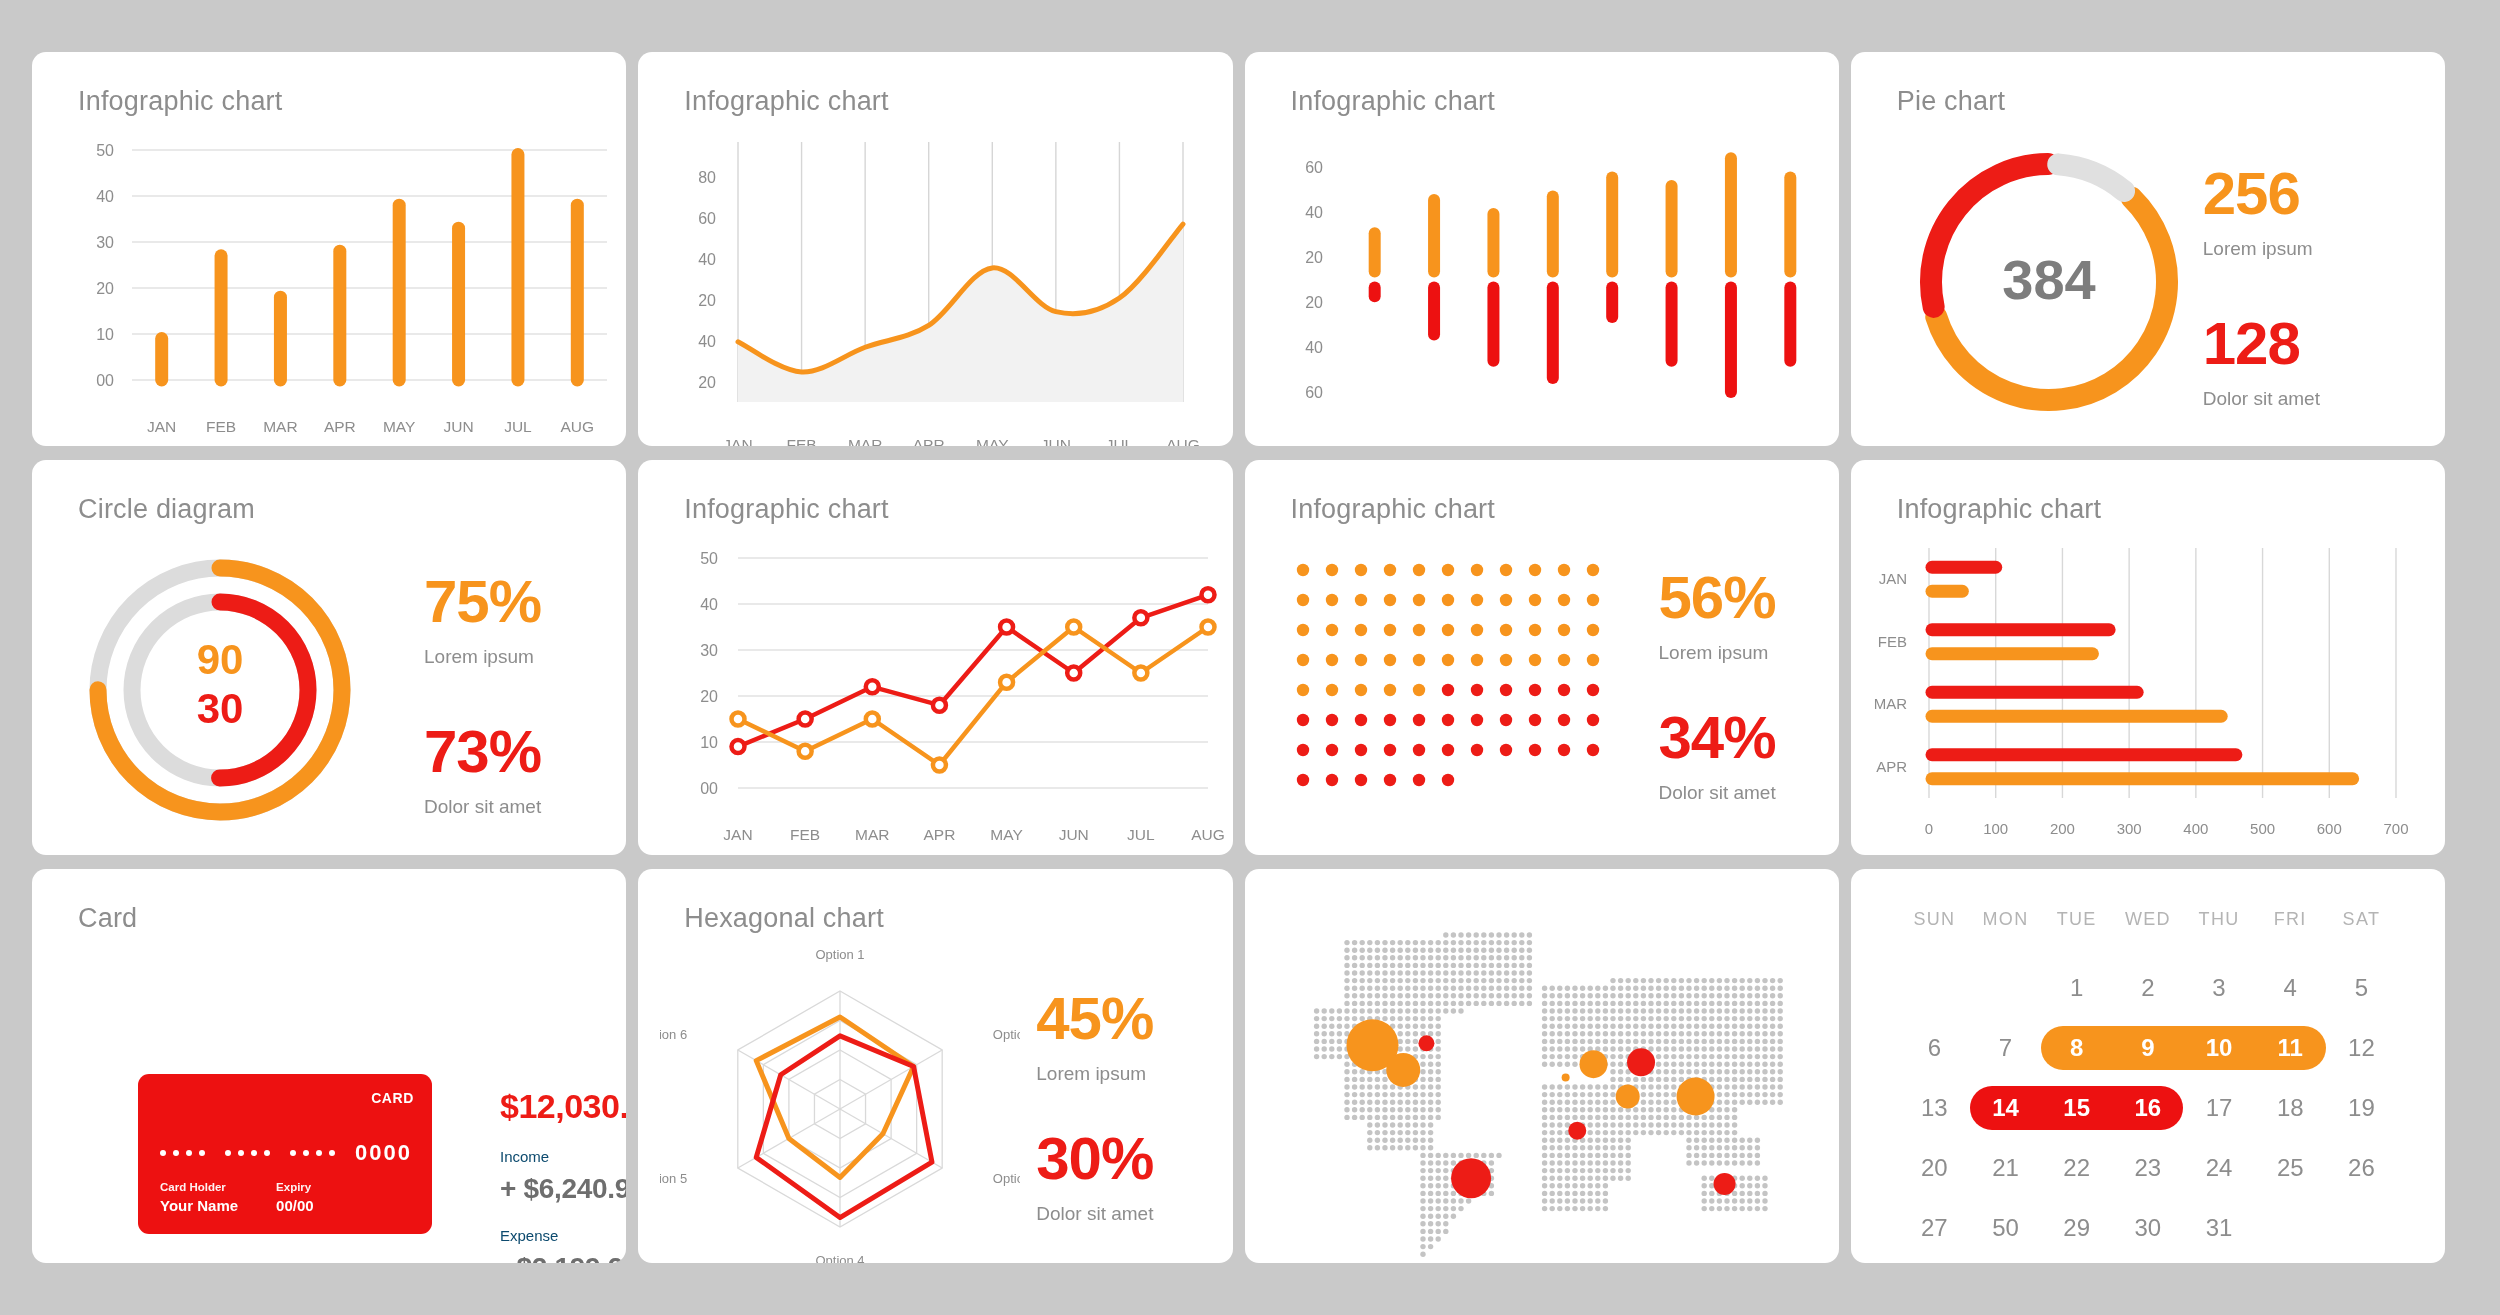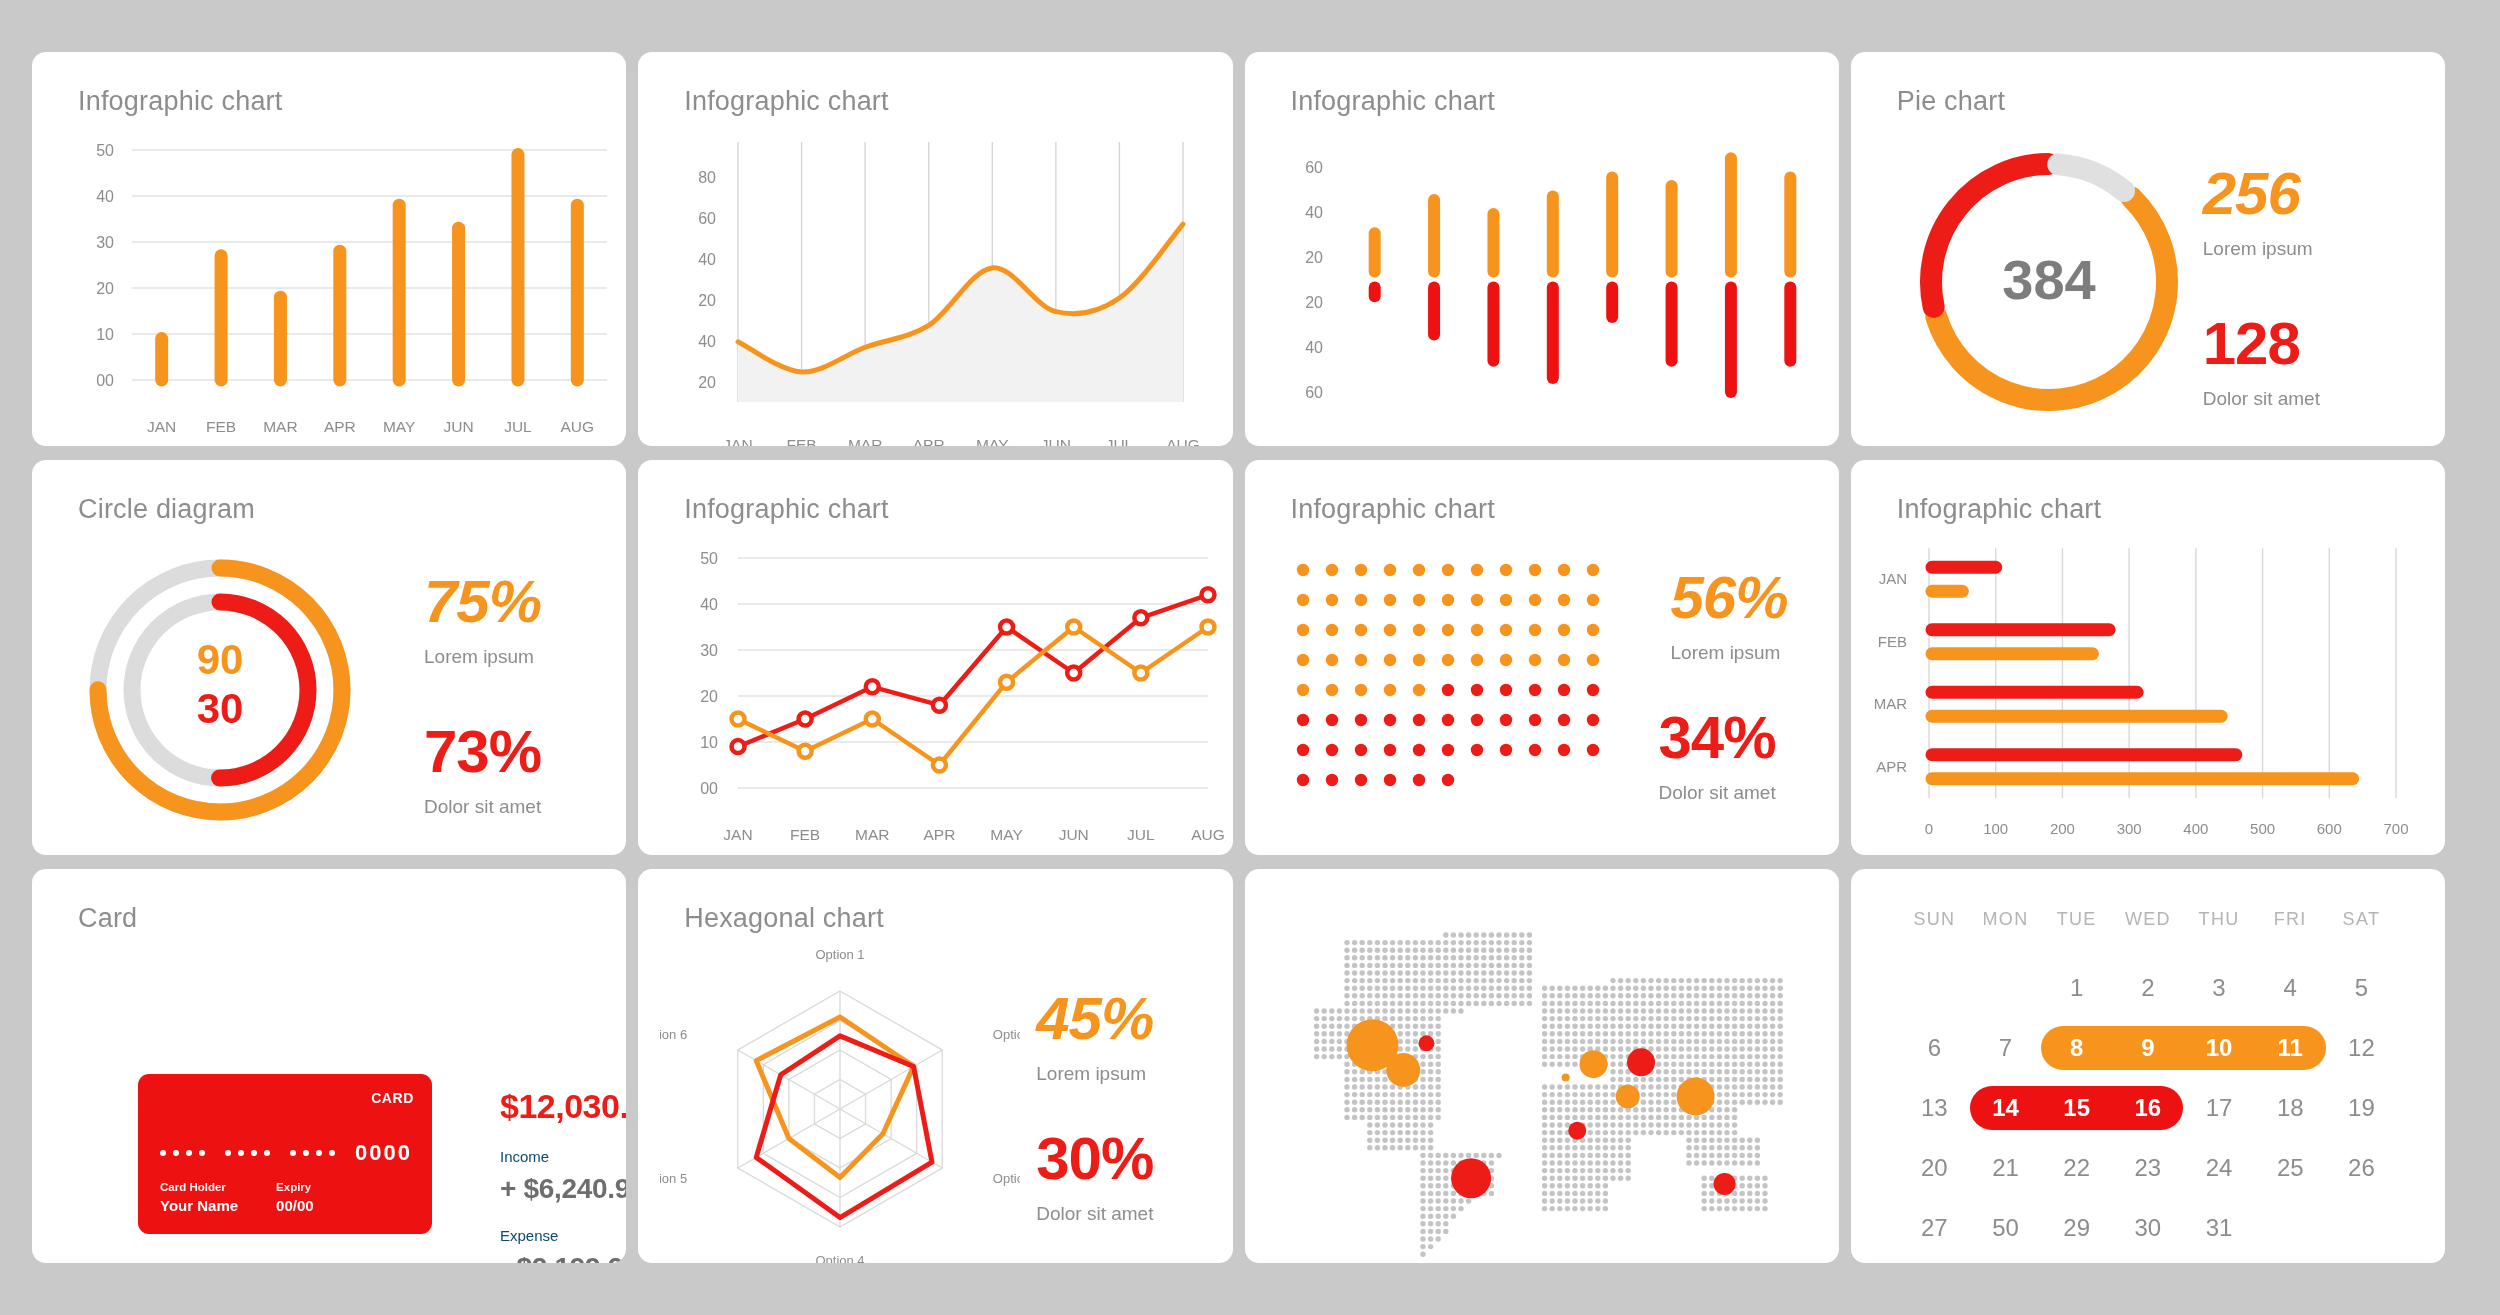--- a/index.html
+++ b/index.html
@@ -30,21 +30,21 @@
     color: #8d8d8d;
     font-weight: 400;
     letter-spacing: .2px;
   }
   .plot { position: absolute; inset: 0; }
   svg { display: block; }
 
   
   .legend-block { position: absolute; }
   .big-num { font-size: 60px; font-weight: 700; line-height: 1; letter-spacing: -1px; }
-  .big-num.orange { color: #f7941d; font-style: italic; }
+  .big-num.orange { color: #f7941d; }
   .big-num.red { color: #ed1c16; }
   .sub-lbl { font-size: 19px; color: #8d8d8d; margin-top: 14px; }
 
   
   .cc {
     position: absolute;
     left: 106px; top: 205px;
     width: 294px; height: 160px;
     background: #ed1111;
     border-radius: 11px;
@@ -409,21 +409,21 @@
             <circle cx="300" cy="190" r="6.2" fill="#ED1C16"></circle>
             <circle cx="10" cy="220" r="6.2" fill="#ED1C16"></circle>
             <circle cx="39" cy="220" r="6.2" fill="#ED1C16"></circle>
             <circle cx="68" cy="220" r="6.2" fill="#ED1C16"></circle>
             <circle cx="97" cy="220" r="6.2" fill="#ED1C16"></circle>
             <circle cx="126" cy="220" r="6.2" fill="#ED1C16"></circle>
             <circle cx="155" cy="220" r="6.2" fill="#ED1C16"></circle>
           </g>
       </svg>
     </div>
-    <div class="legend-block" style="left:426px;top:108px;">
+    <div class="legend-block" style="left:414px;top:108px;">
       <div class="big-num orange">56%</div>
       <div class="sub-lbl">Lorem ipsum</div>
     </div>
     <div class="legend-block" style="left:414px;top:248px;">
       <div class="big-num red">34%</div>
       <div class="sub-lbl">Dolor sit amet</div>
     </div>
   </div>
 
   <div class="card">

